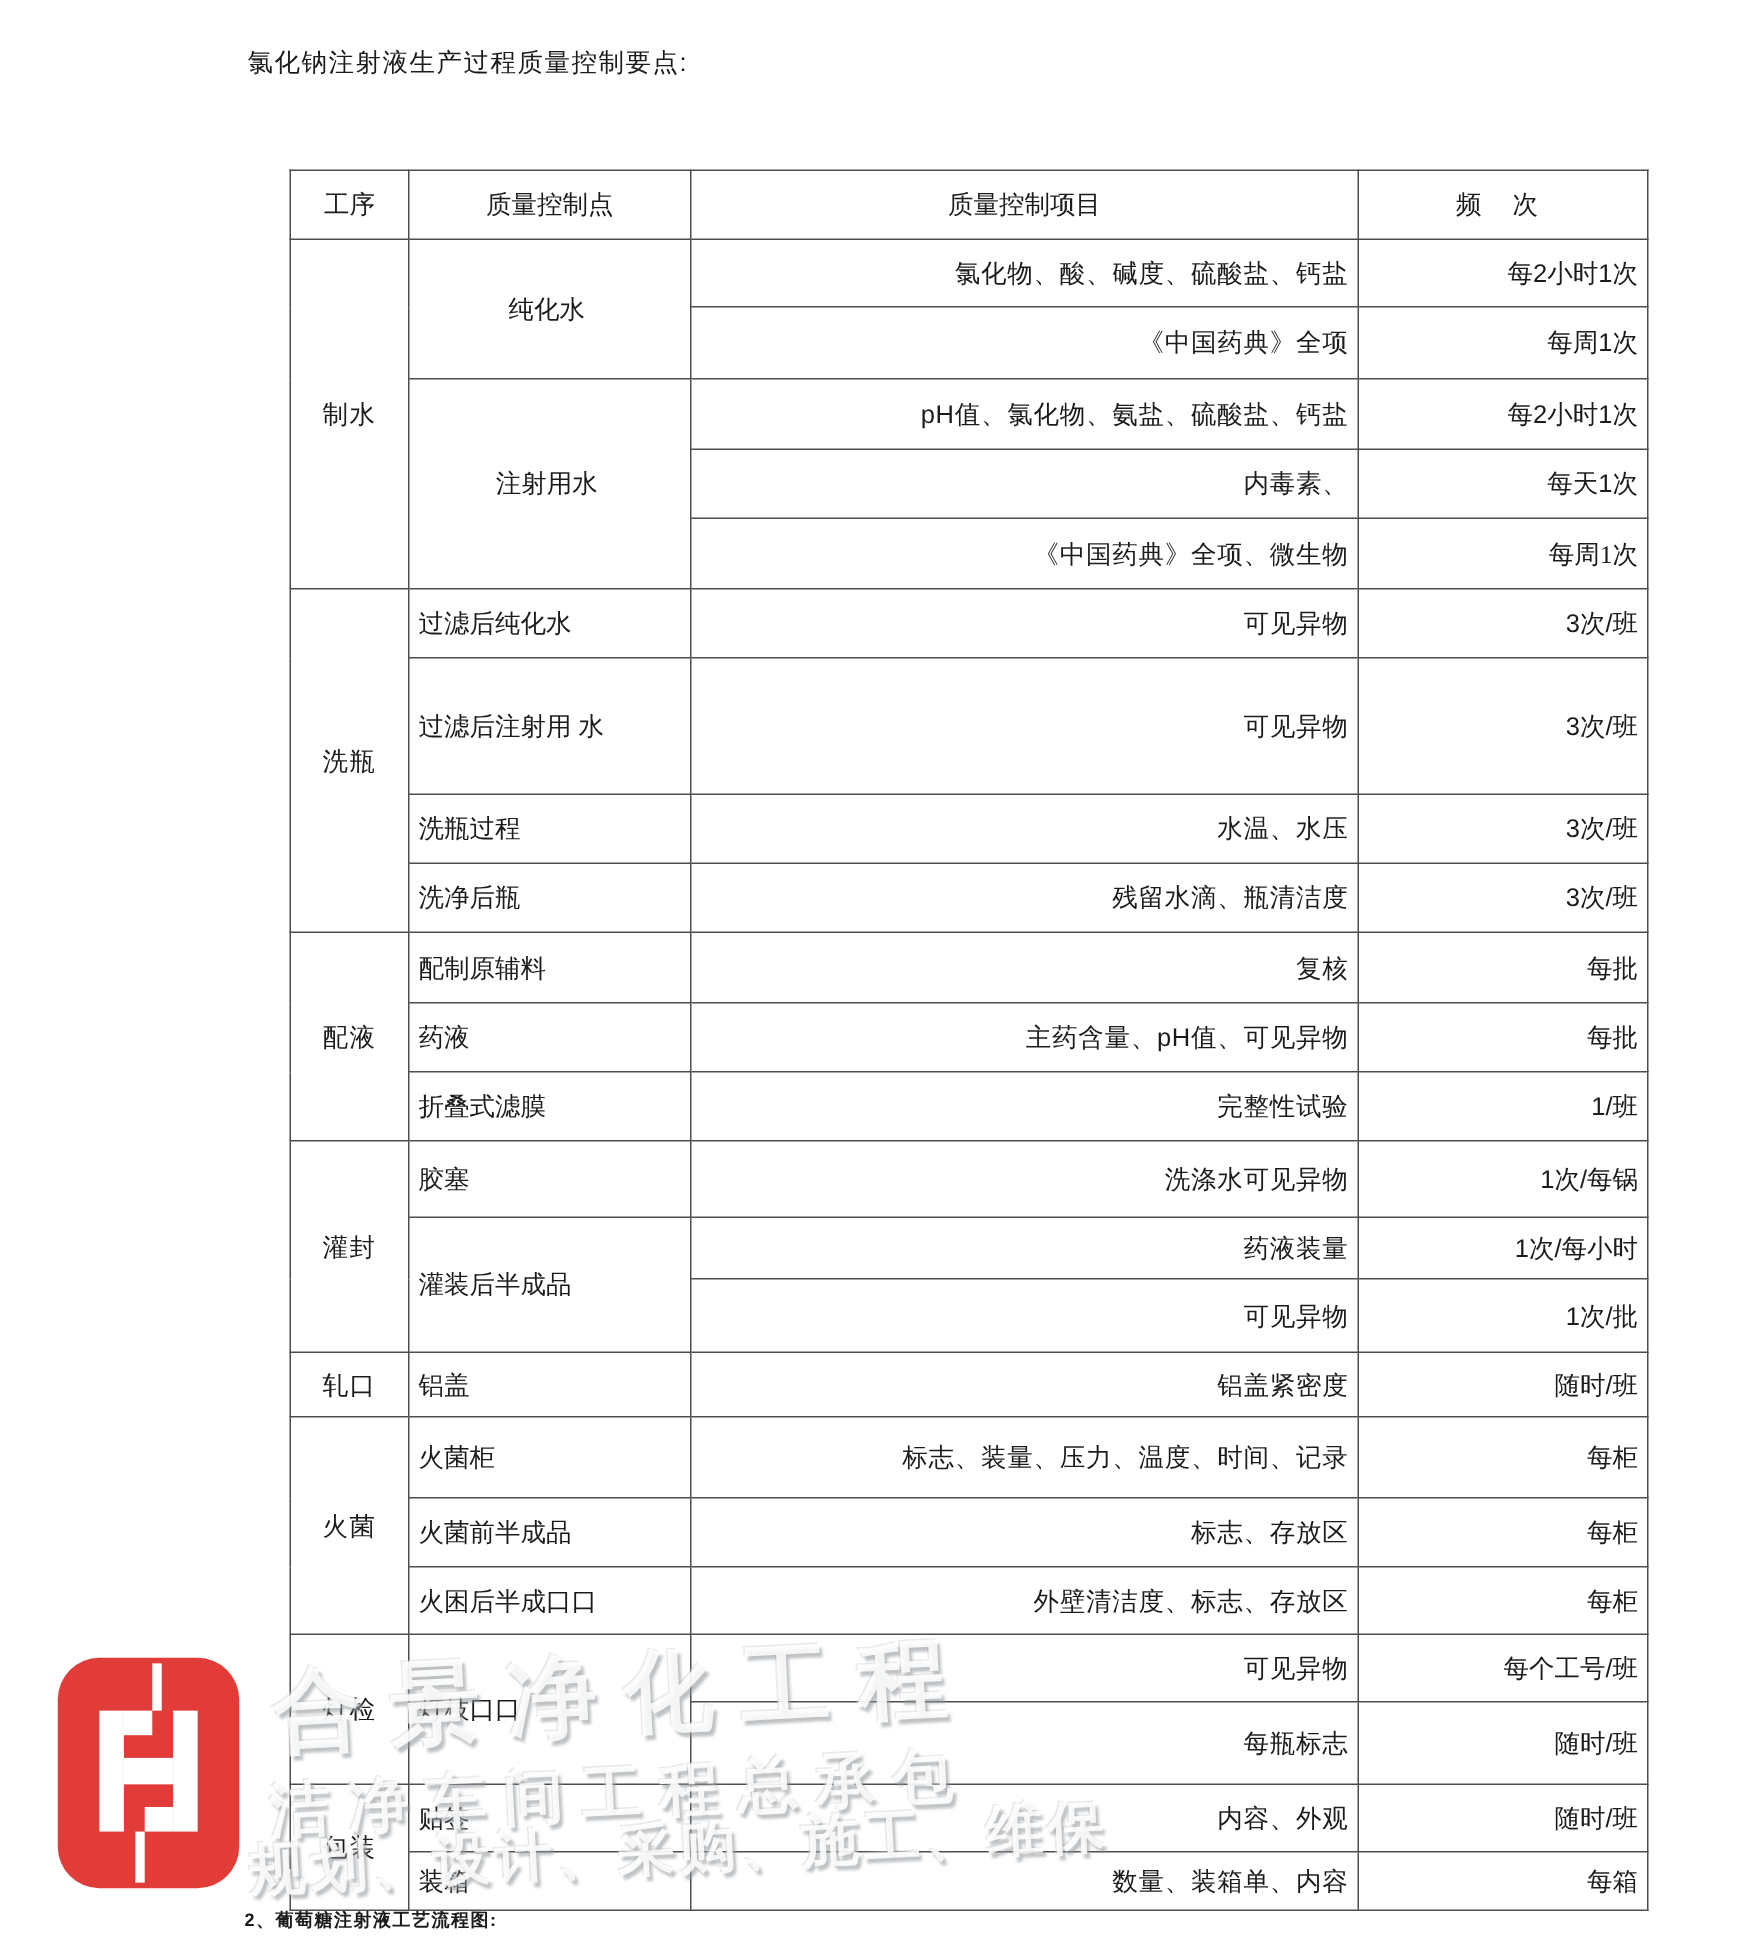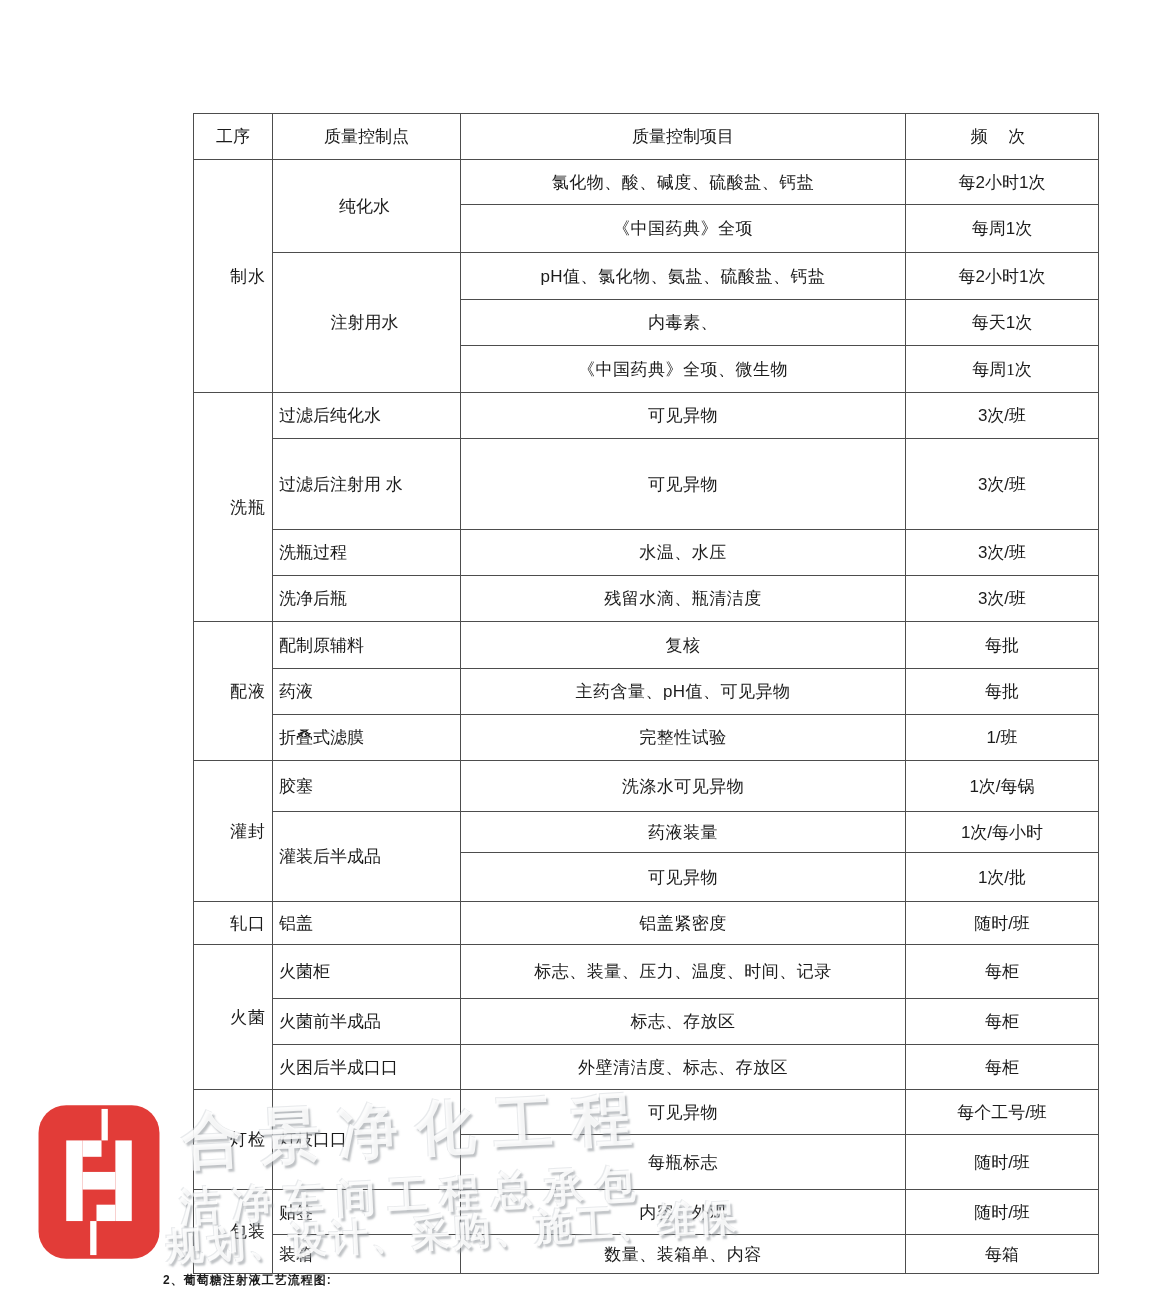--- a/index.html
+++ b/index.html
@@ -24,25 +24,25 @@
   }
   .qc-table th,.qc-table td{
     border:1px solid #4d4d4d;
     padding:2px 6px;
     font-weight:500;
     vertical-align:middle;
     overflow:hidden;
   }
   .qc-table th{text-align:center;font-weight:500;}
   .th-freq{letter-spacing:8px;}
-  .c-proc{text-align:right;letter-spacing:1px;}
+  .c-proc{text-align:center;letter-spacing:1px;}
   .c-point{text-align:left;padding-left:9px;}
   .c-point.center{text-align:center;padding-left:2px;}
-  .c-item{text-align:center;padding-left:13px;letter-spacing:0.5px;}
-  .c-freq{text-align:center;padding-left:12px;}
+  .c-item{text-align:right;padding-left:13px;letter-spacing:0.5px;}
+  .c-freq{text-align:right;padding-left:12px;}
   .doc-footer{
     position:absolute;left:163px;top:1272px;
     font-size:12px;font-weight:bold;letter-spacing:1px;
   }
   .watermark{
     position:absolute;left:0;top:0;width:1166px;height:1302px;
     pointer-events:none;z-index:3;
   }
   .wm-line{
     position:absolute;
@@ -59,20 +59,21 @@
   .logo{
     position:absolute;left:36px;top:1102px;width:126px;height:160px;
     z-index:4;
   }
 </style>
 </head>
 <body>
 
 <div class="page">
 
+  <div class="doc-title">氯化钠注射液生产过程质量控制要点:</div>
 
   <table class="qc-table">
     <colgroup>
       <col style="width:79px">
       <col style="width:188px">
       <col style="width:445px">
       <col style="width:193px">
     </colgroup>
     <thead>
       <tr style="height:46px">

